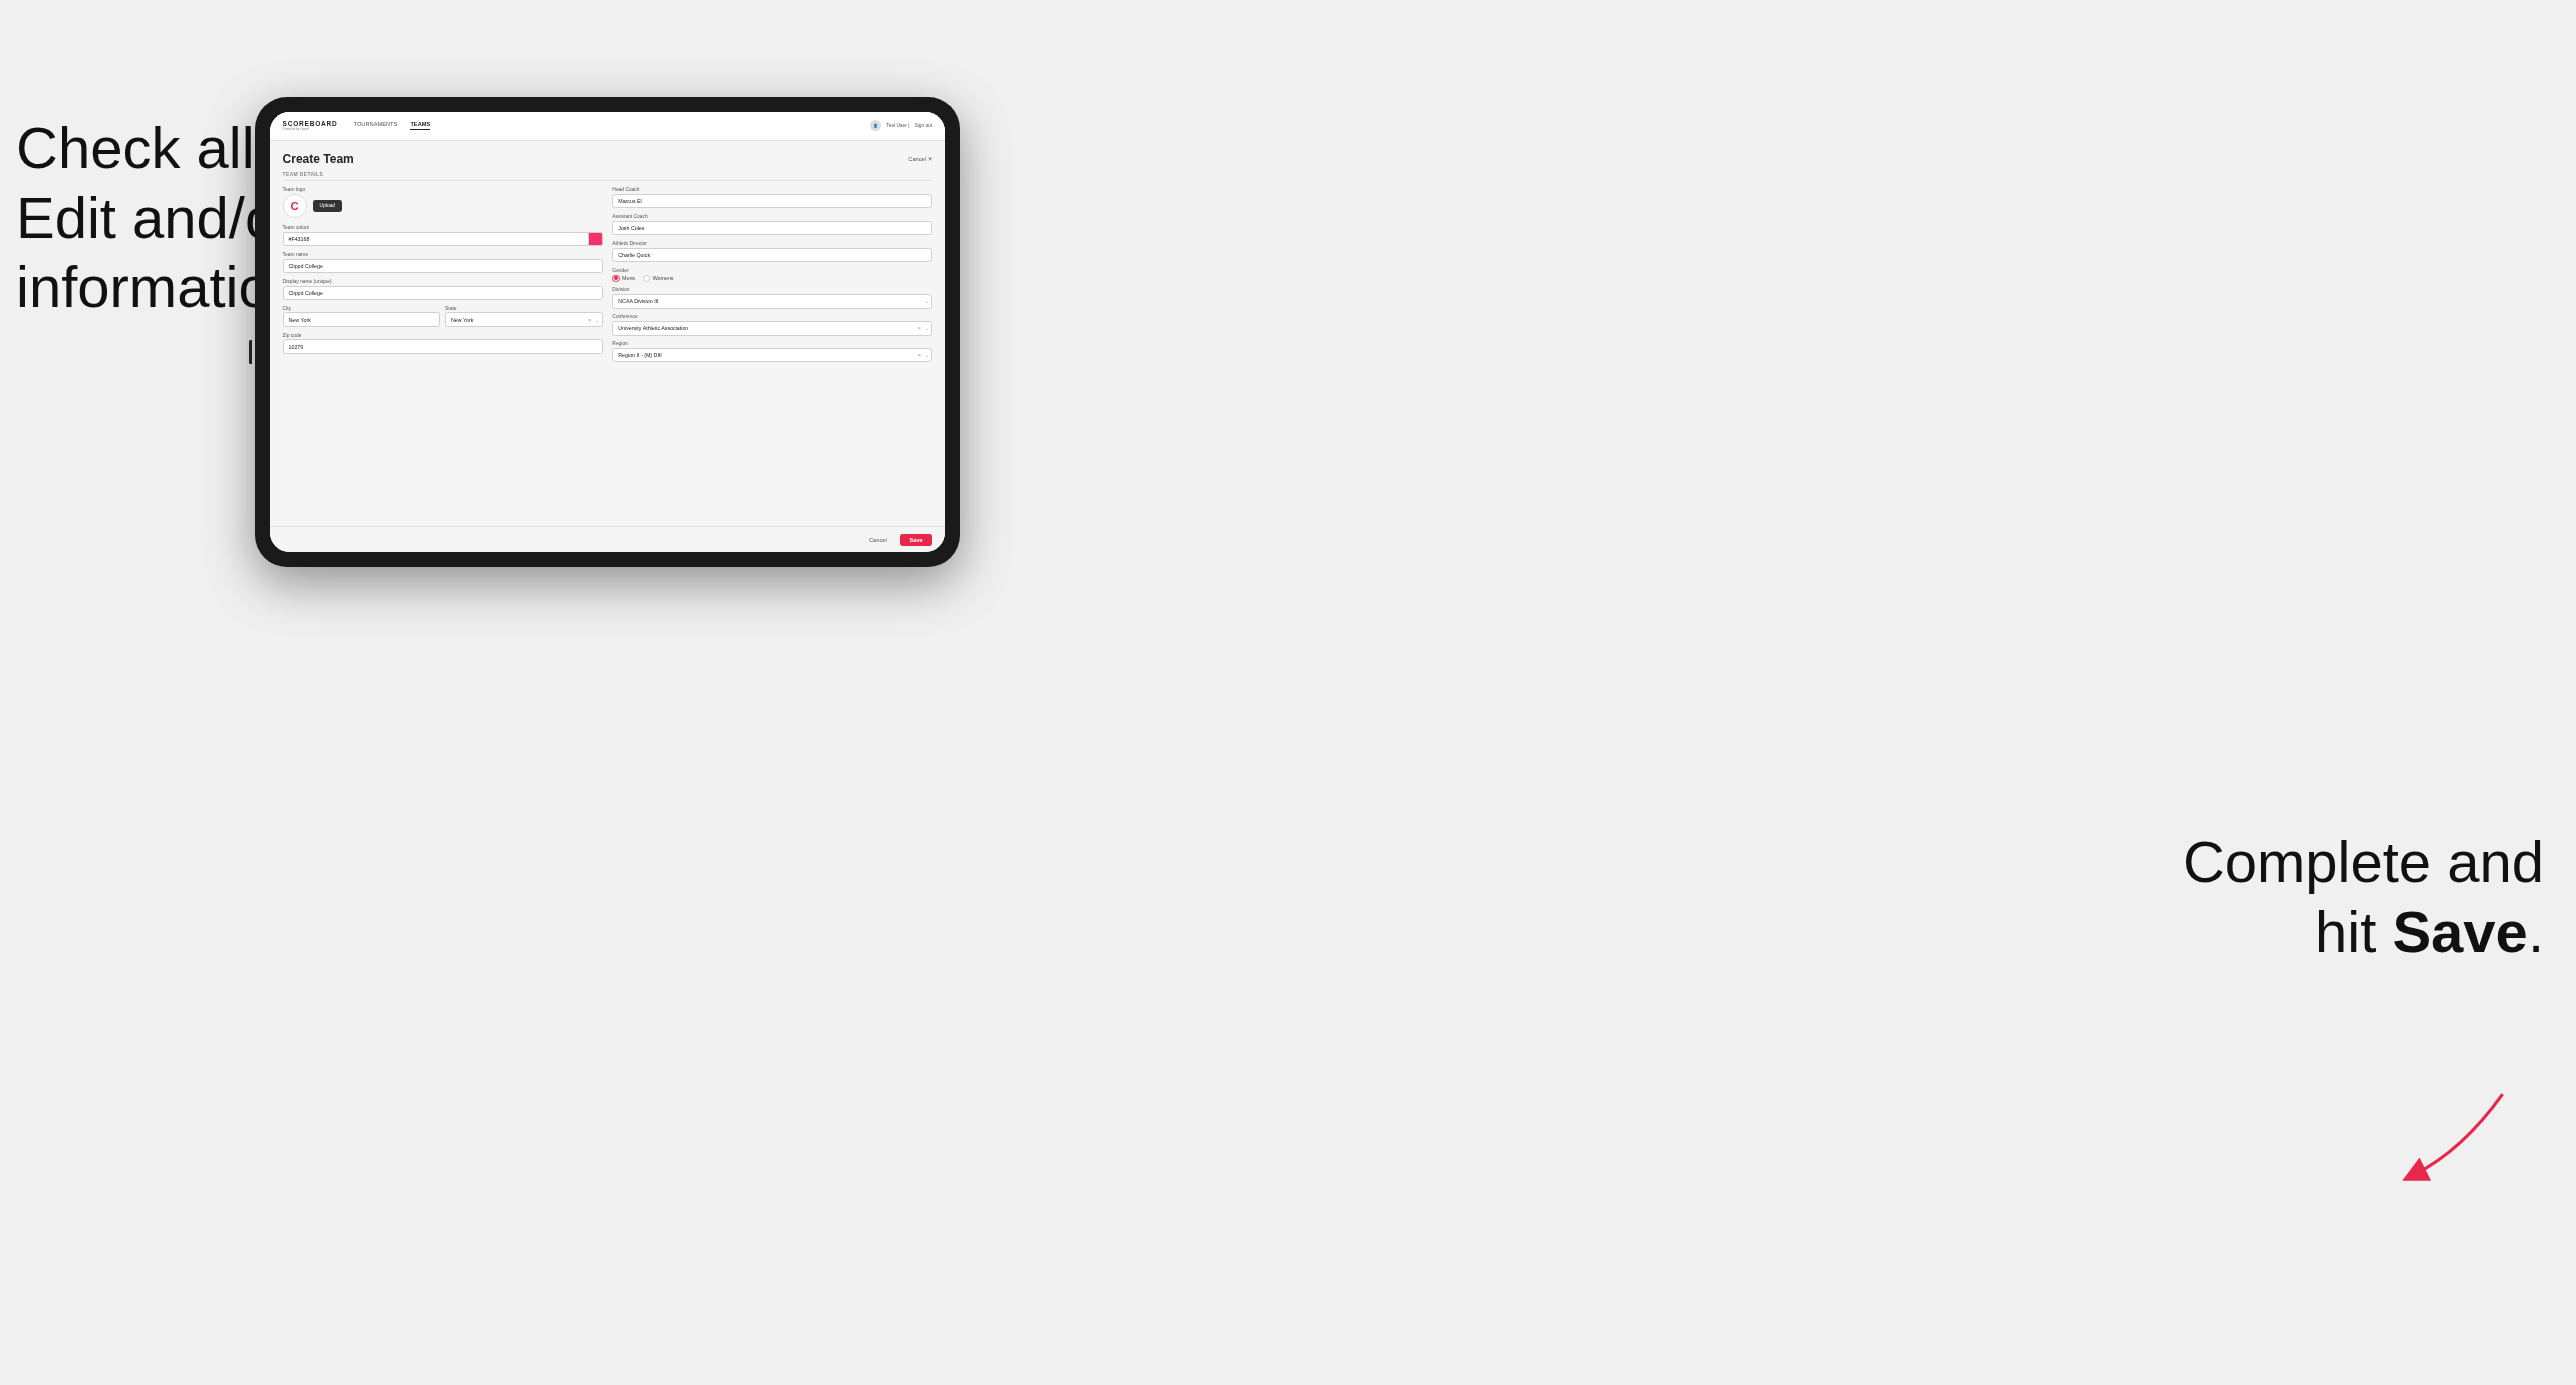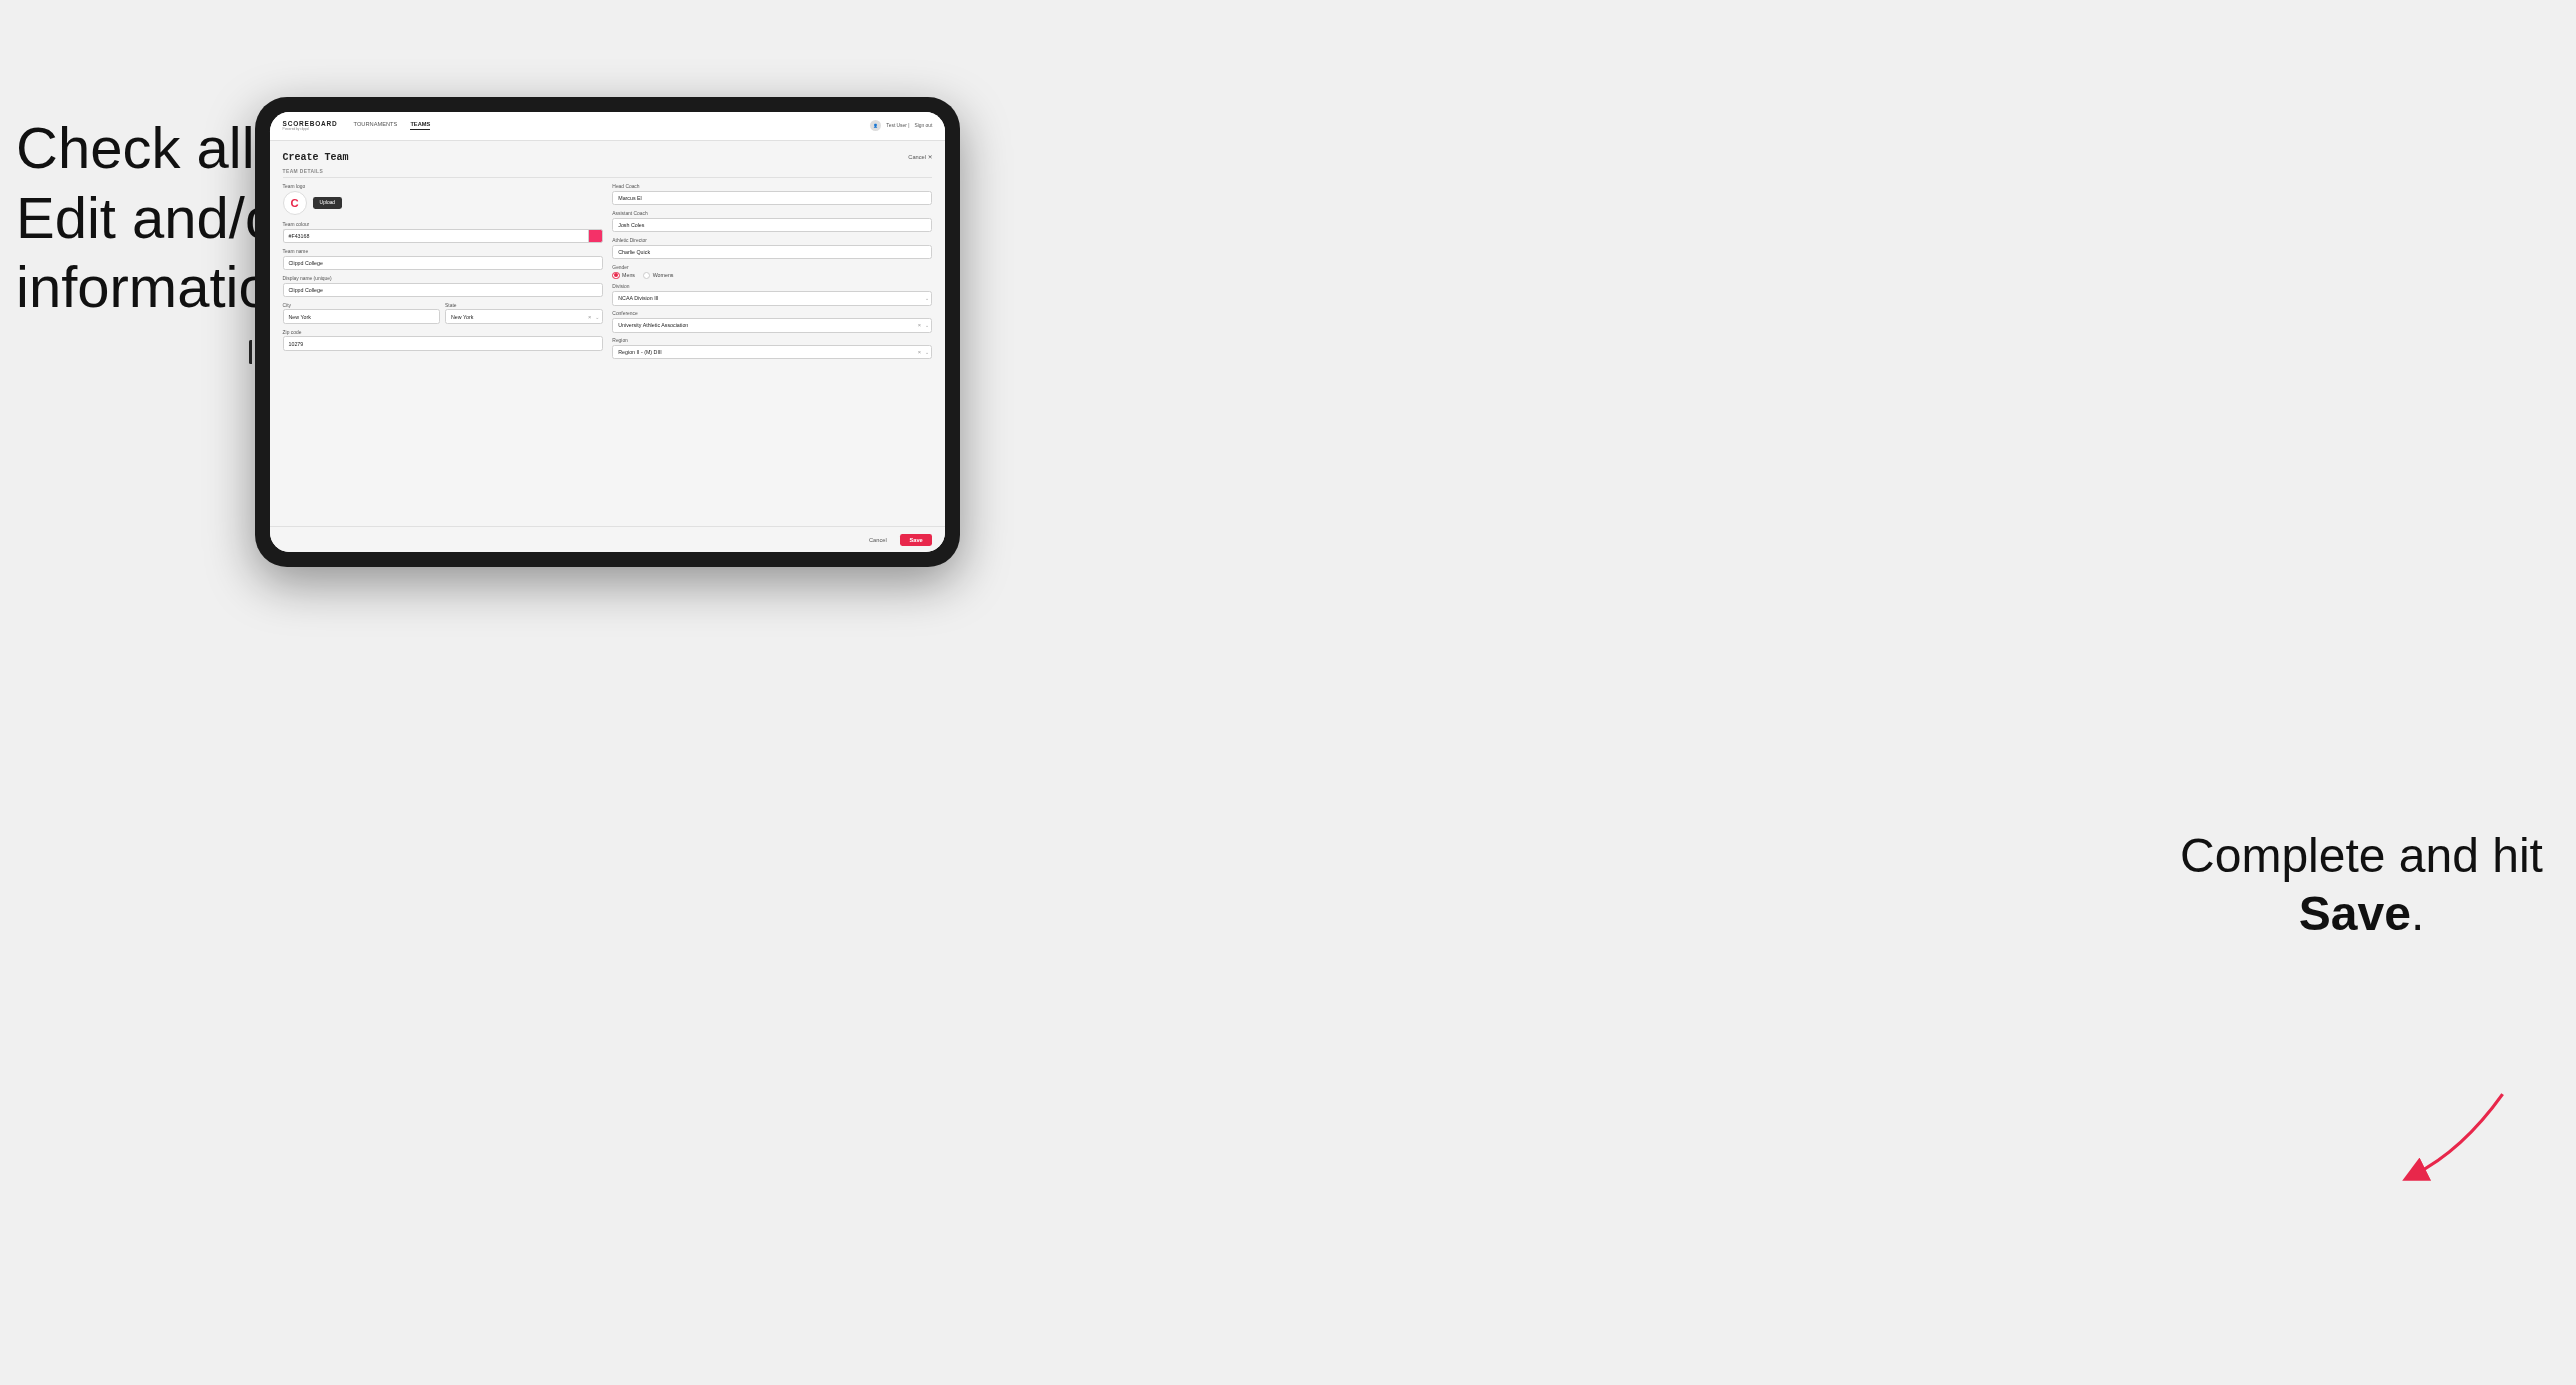--- a/index.html
+++ b/index.html
@@ -18,28 +18,28 @@
       left: 16px;
       top: 113px;
       font-size: 58px;
       font-weight: 400;
       color: #111;
       line-height: 1.2;
       width: 454px;
     }
     .annotation-right {
       position: absolute;
-      right: 12px;
+      right: 32px;
       top: 827px;
-      font-size: 48px;
+      font-size: 58px;
       font-weight: 400;
       color: #111;
       line-height: 1.2;
       width: 405px;
-      text-align: center;
+      text-align: right;
     }
     .annotation-right strong { font-weight: 800; }
 
     
     .tablet-frame {
       position: absolute;
       left: 255px;
       top: 97px;
       width: 705px;
       height: 470px;
@@ -131,24 +131,23 @@
     }
 
     
     .form-header {
       display: flex;
       justify-content: space-between;
       align-items: center;
       margin-bottom: 6.5px;
     }
     .form-title {
-      font-size: 10px;
+      font-size: 12px;
       font-weight: 600;
       color: #222;
-      font-family: Liberation Mono, monospace;
     }
     .cancel-x {
       font-size: 5.7px;
       color: #555;
       cursor: pointer;
     }
 
     .section-label {
       font-size: 4.9px;
       font-weight: 700;

